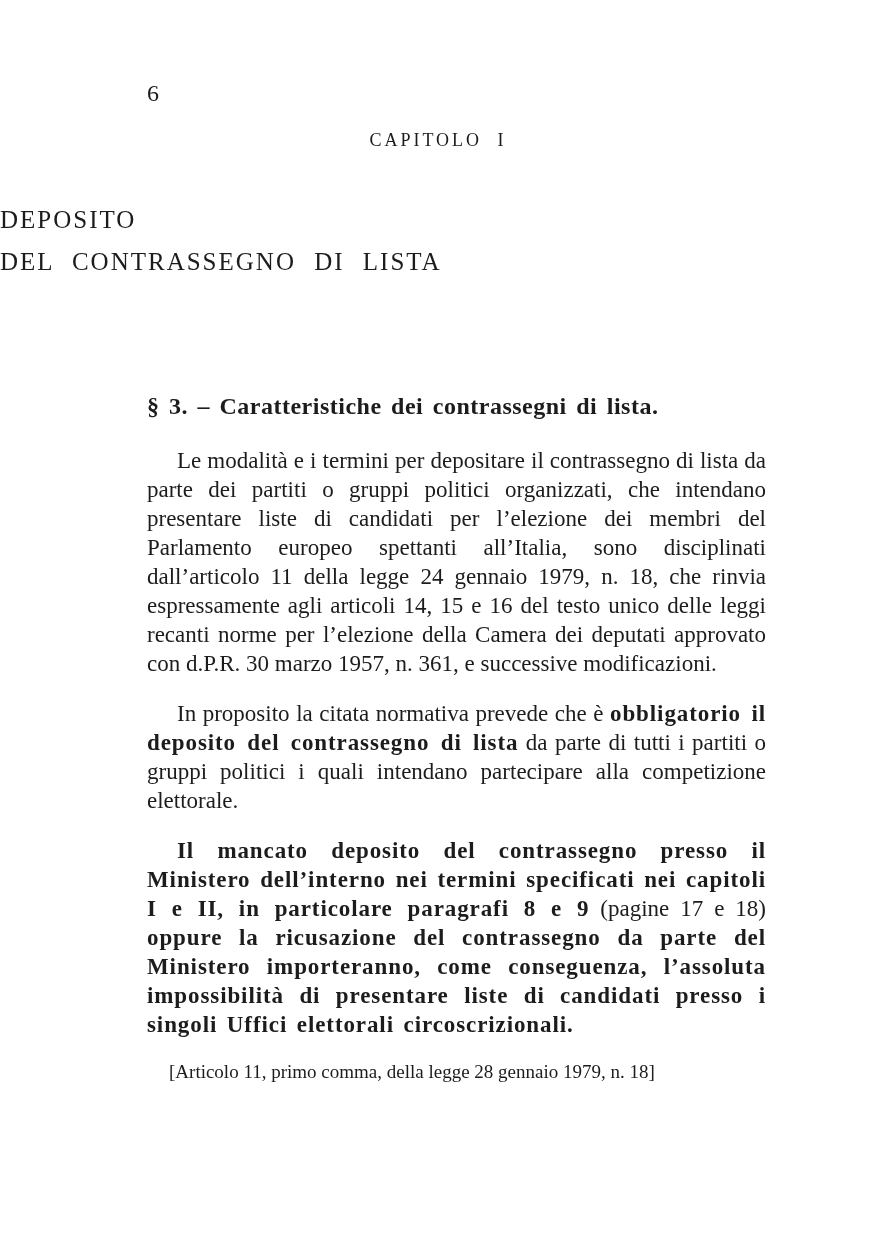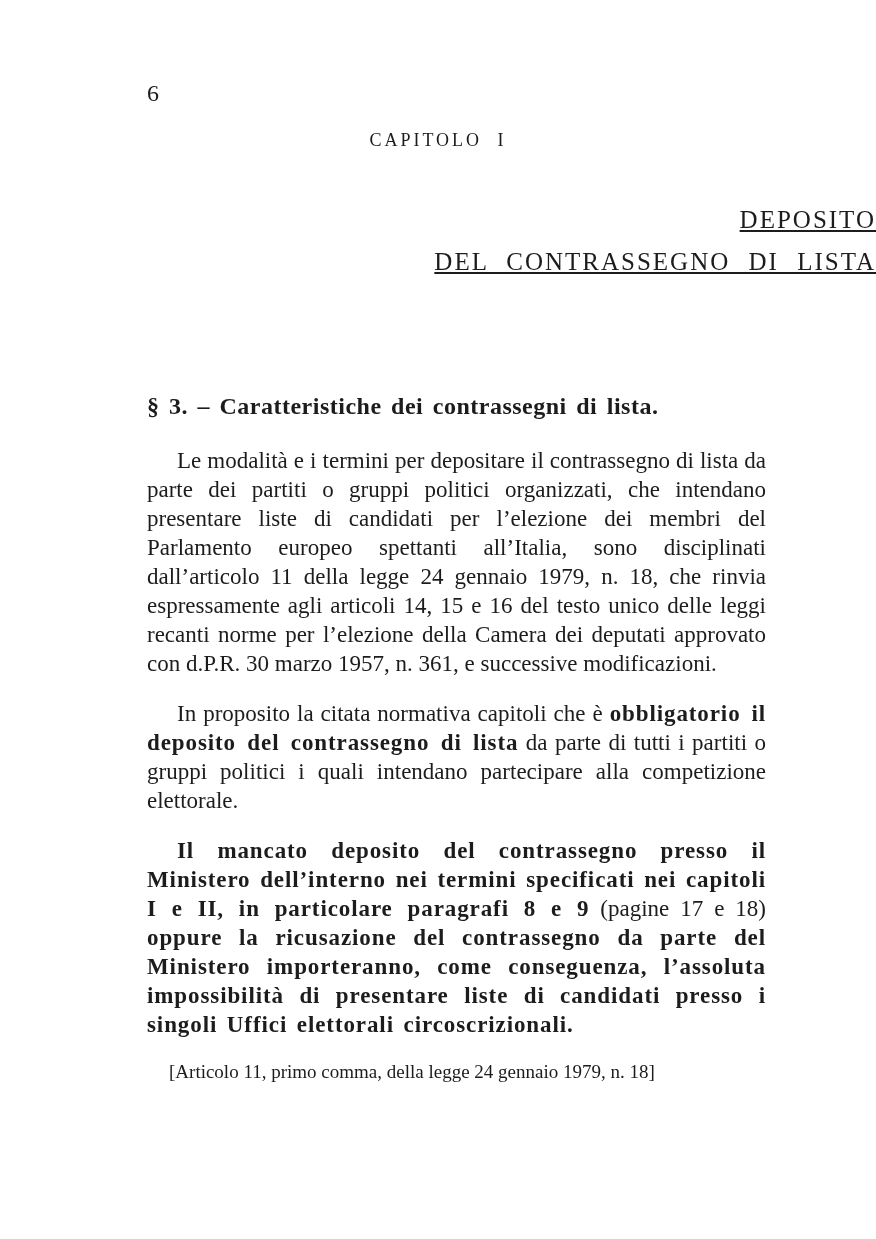--- a/index.html
+++ b/index.html
@@ -35,26 +35,25 @@
     text-align: center;
     font-size: 18px;
     letter-spacing: 3px;
     word-spacing: 8px;
   }
   .chapter-title {
     position: absolute;
     top: 199px;
     left: 0;
     width: 100%;
-    text-align: right;
+    text-align: left;
     font-size: 25px;
     letter-spacing: 2px;
     word-spacing: 10px;
     line-height: 42px;
-    text-decoration: underline;
   }
   .section-heading {
     position: absolute;
     left: 147px;
     top: 392px;
     width: 625px;
     font-size: 24px;
     font-weight: bold;
     letter-spacing: 0.5px;
     word-spacing: 3px;
@@ -99,18 +98,18 @@
 
   <div class="chapter-title">
     <div class="title-line">DEPOSITO</div>
     <div class="title-line">DEL CONTRASSEGNO DI LISTA</div>
   </div>
 
   <div class="section-heading">§ 3. – Caratteristiche dei contrassegni di lista.</div>
 
   <div class="content">
     <p class="body-para"><span>Le modalità e i termini per depositare il contrassegno di lista da parte dei partiti o gruppi politici organizzati, che intendano presentare liste di candidati per l’elezione dei membri del Parlamento europeo spettanti all’Italia, sono disciplinati dall’articolo 11 della legge 24 gennaio 1979, n. 18, che rinvia espressamente agli articoli 14, 15 e 16 del testo unico delle leggi recanti norme per l’elezione della Camera dei deputati approvato con d.P.R. 30 marzo 1957, n. 361, e successive modificazioni.</span></p>
-    <p class="body-para"><span>In proposito la citata normativa capitoli che è </span><span class="seg-bold">obbligatorio il deposito del contrassegno di lista</span><span> da parte di tutti i partiti o gruppi politici i quali intendano partecipare alla competizione elettorale.</span></p>
+    <p class="body-para"><span>In proposito la citata normativa prevede che è </span><span class="seg-bold">obbligatorio il deposito del contrassegno di lista</span><span> da parte di tutti i partiti o gruppi politici i quali intendano partecipare alla competizione elettorale.</span></p>
     <p class="body-para"><span class="seg-bold">Il mancato deposito del contrassegno presso il Ministero dell’interno nei termini specificati nei capitoli I e II, in particolare paragrafi 8 e 9</span><span> (pagine 17 e 18) </span><span class="seg-bold">oppure la ricusazione del contrassegno da parte del Ministero importeranno, come conseguenza, l’assoluta impossibilità di presentare liste di candidati presso i singoli Uffici elettorali circoscrizionali.</span></p>
-    <p class="footnote">[Articolo 11, primo comma, della legge 24 gennaio 1979, n. 18]</p>
+    <p class="footnote">[Articolo 11, primo comma, della legge 28 gennaio 1979, n. 18]</p>
   </div>
 
 </div>
 
 </body></html>

